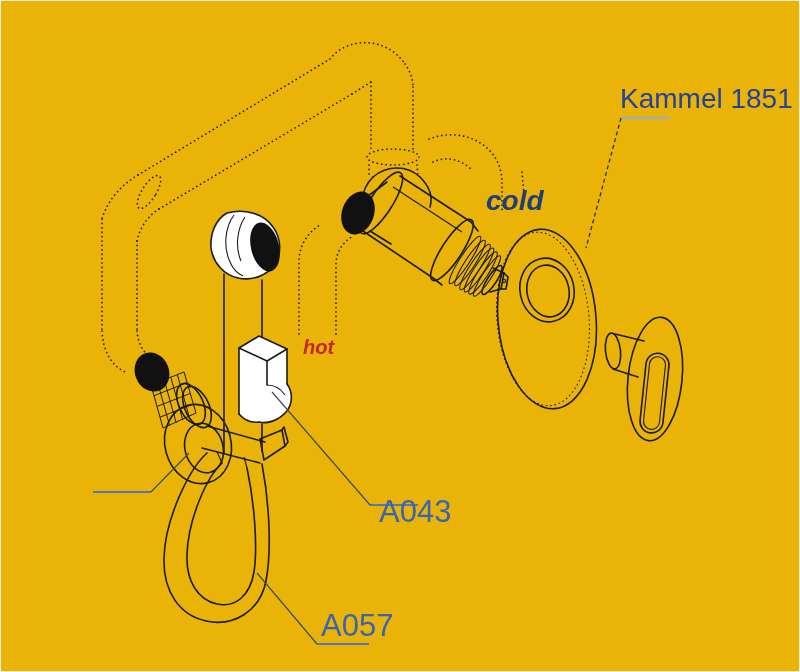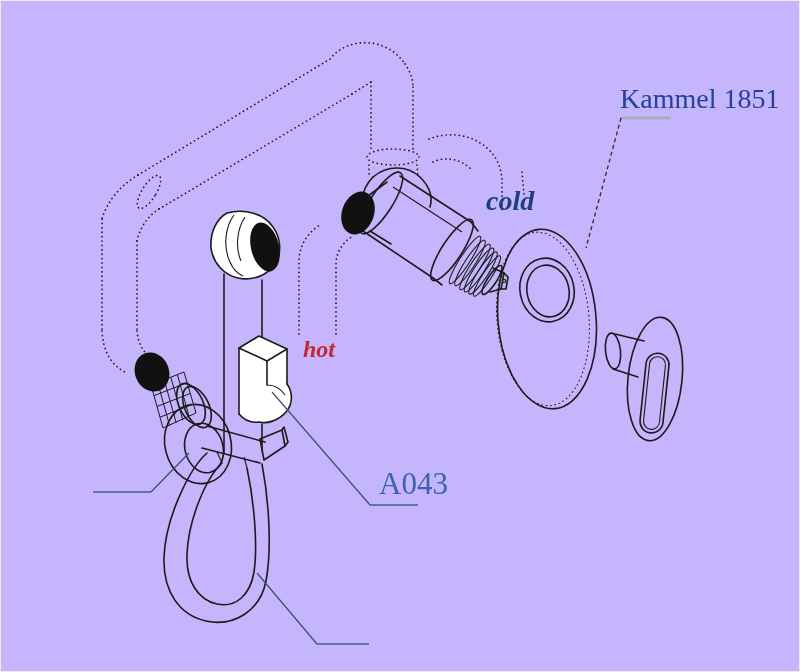--- a/index.html
+++ b/index.html
@@ -1,31 +1,31 @@
 <!DOCTYPE html>
 <html><head>
 <meta charset="utf-8">
 <style>
   html,body{margin:0;padding:0;background:#ffffff;}
   .stage{
     position:relative;
     width:798px;height:670px;
-    background:#c4b5fd;
+    background:#eab308;
     border:1px solid #ececec;
-    font-family:Liberation Serif, serif;
+    font-family:Liberation Sans, sans-serif;
     overflow:hidden;
   }
   .stage svg{position:absolute;left:0;top:0;}
   .lbl{position:absolute;white-space:nowrap;line-height:1;user-select:none;}
   .lbl-product{left:619px;top:84px;font-size:28px;color:#24419b;}
   .lbl-cold{left:485px;top:186px;font-size:28px;font-weight:bold;font-style:italic;color:#1e3e7e;}
-  .lbl-hot{left:302px;top:336px;font-size:24px;font-weight:bold;font-style:italic;color:#c2282e;}
+  .lbl-hot{left:302px;top:336px;font-size:20px;font-weight:bold;font-style:italic;color:#c2282e;}
   .lbl-part{font-size:31px;color:#3a64af;}
   .lbl-a022{left:76px;top:456px;}
-  .lbl-a043{left:378px;top:467px;text-align:center;}
+  .lbl-a043{left:378px;top:495px;text-align:center;}
   .lbl-a057{left:320px;top:609px;}
   .dotted{stroke:#1c1c1c;stroke-width:1.7;fill:none;stroke-dasharray:0.1 4.3;stroke-linecap:round;}
   .solid{stroke:#1b1b1b;stroke-width:1.6;fill:none;stroke-linecap:round;stroke-linejoin:round;}
   .thin{stroke:#1b1b1b;stroke-width:1.1;fill:none;}
   .blackfill{fill:#111111;stroke:none;}
   .whitefill{fill:#ffffff;}
   .hatchedge{stroke:#1b1b1b;stroke-width:1;fill:none;}
 </style>
 </head>
 <body>
@@ -167,13 +167,14 @@
       <path d="M369,504 L271,391" stroke="#3c4e68" stroke-width="1.2" fill="none"></path>
       <path d="M316,643 L368,643" stroke="#5b79a8" stroke-width="2" fill="none"></path>
       <path d="M316,643 L256,572" stroke="#3c4e68" stroke-width="1.2" fill="none"></path>
     </g>
   </svg>
 
   <div class="lbl lbl-product">Kammel 1851</div>
   <div class="lbl lbl-cold">cold</div>
   <div class="lbl lbl-hot">hot</div>
   <div class="lbl lbl-part lbl-a043">A043</div>
+  <div class="lbl lbl-part lbl-a057">A057</div>
 </div>
 
 </body></html>

